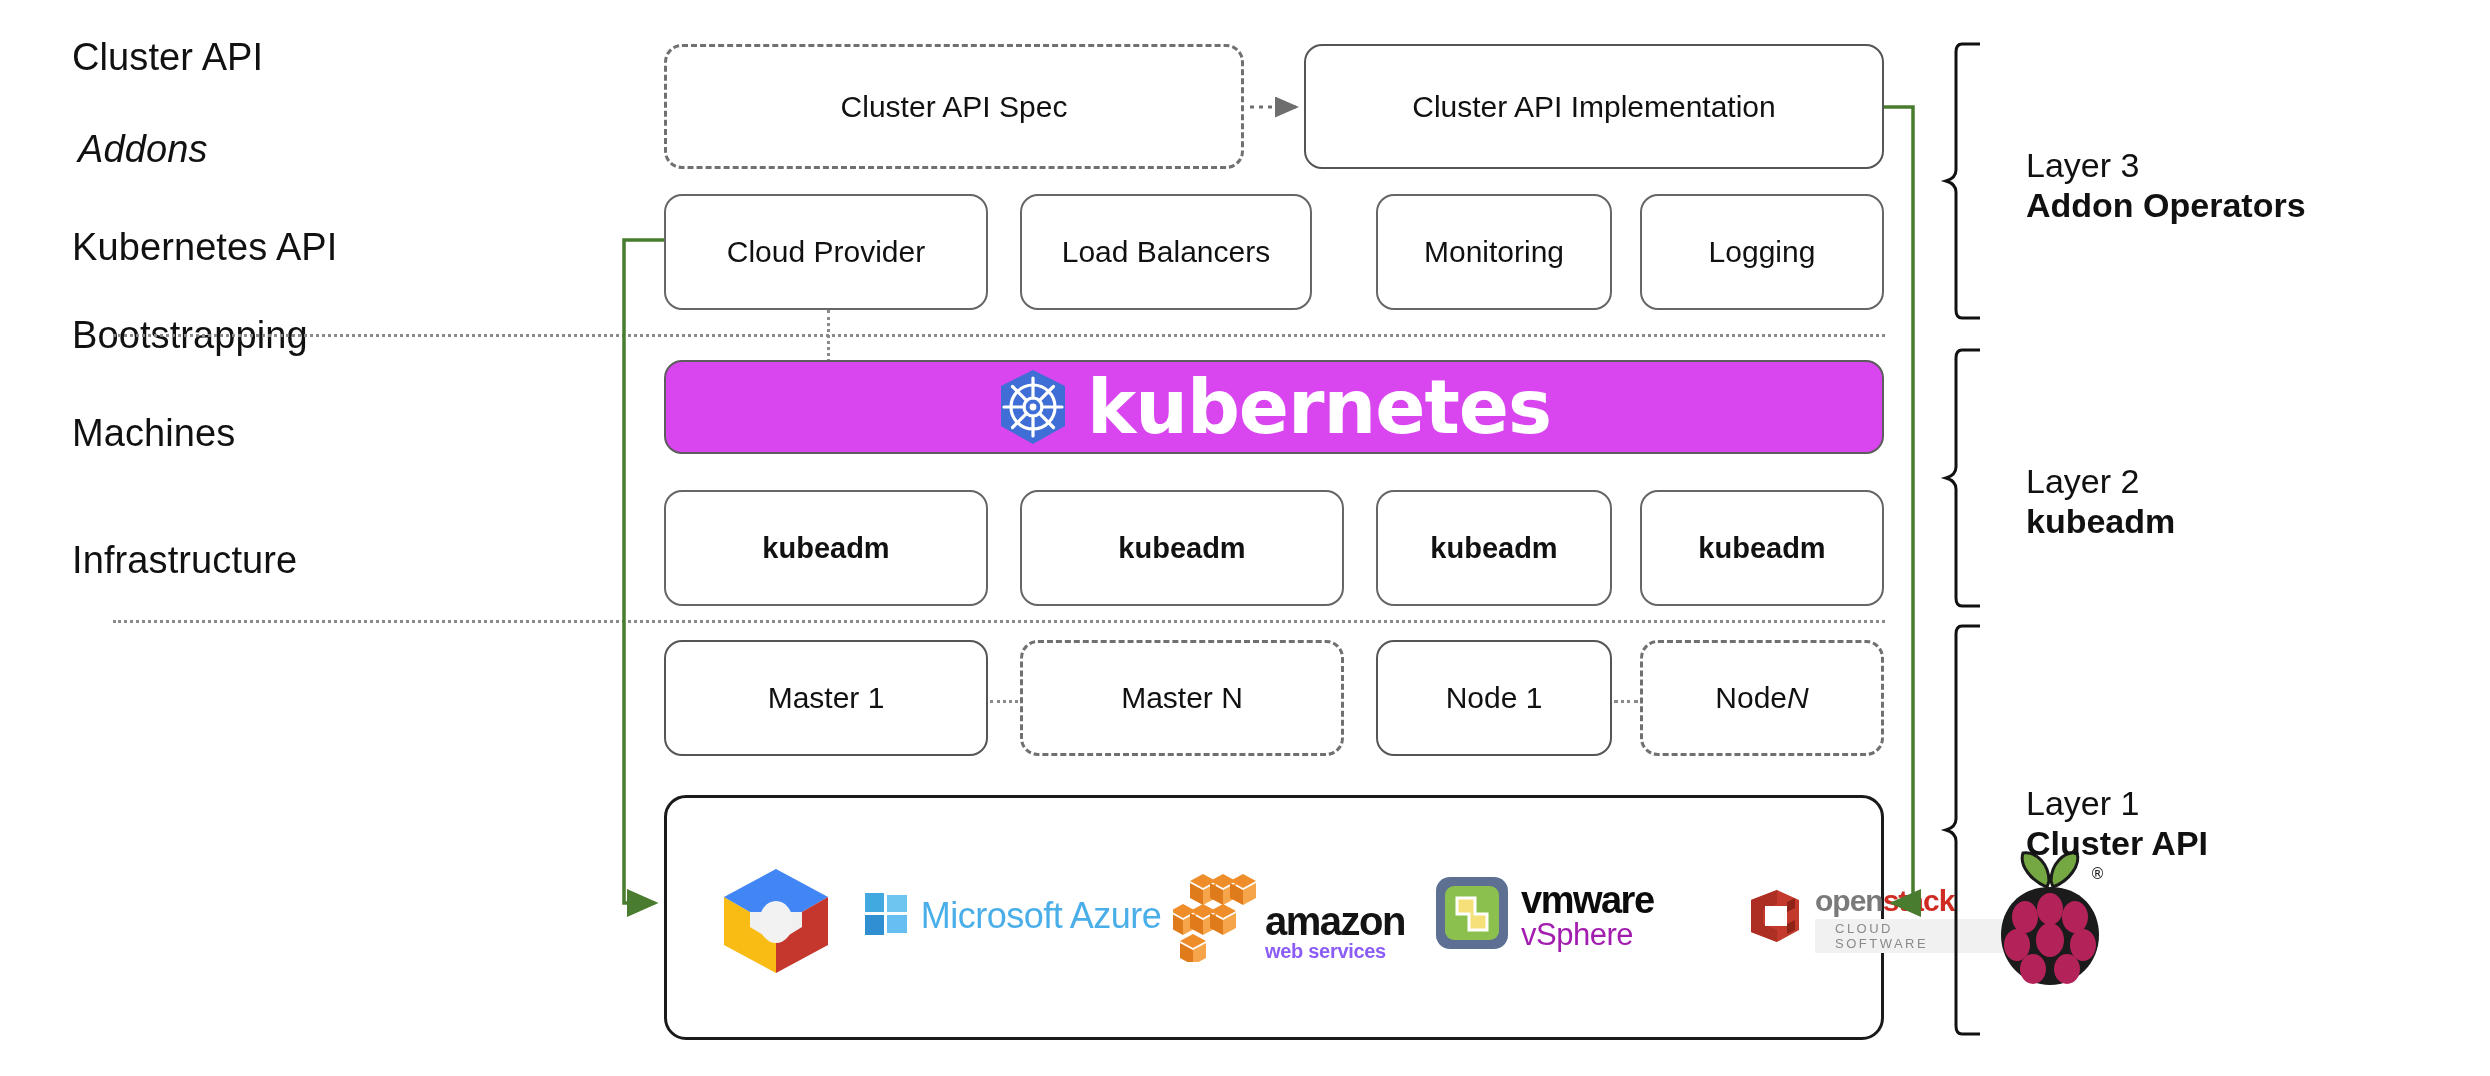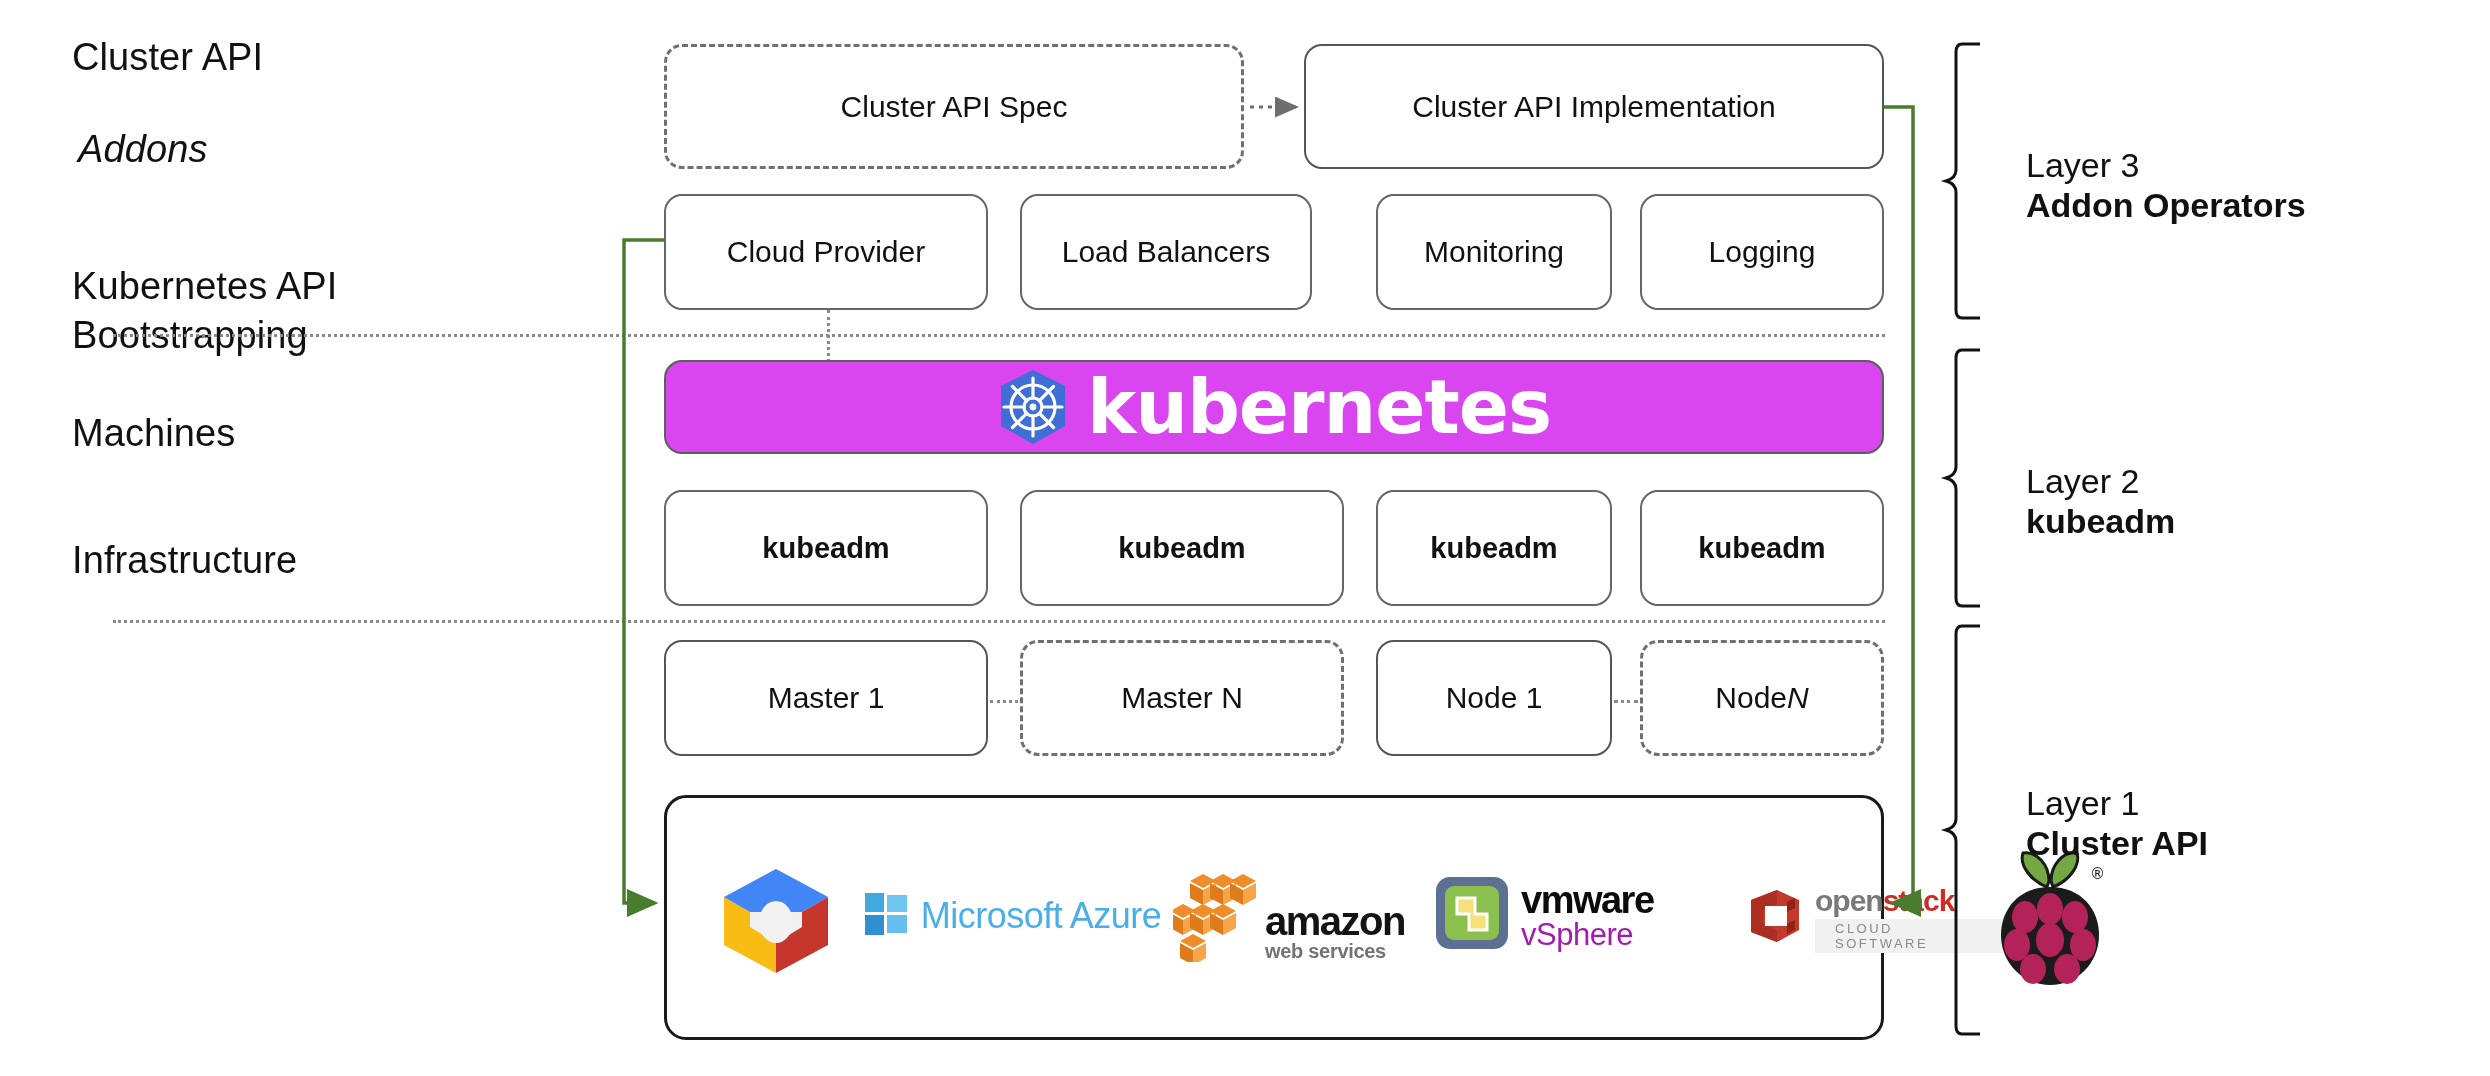--- a/index.html
+++ b/index.html
@@ -133,21 +133,21 @@
     font-weight:bold;
     font-size:40px;
     color:#141414;
     letter-spacing:-1.5px;
     line-height:.95;
   }
   .aws-sub{
     font-family:"Liberation Sans", sans-serif;
     font-weight:bold;
     font-size:20px;
-    color:#737373;
+    color:#8b5cf6;
     letter-spacing:-.3px;
   }
   .vmware-text{
     font-family:"Liberation Sans", sans-serif;
     font-weight:bold;
     font-size:38px;
     color:#0b0b0b;
     letter-spacing:-1.5px;
     line-height:1;
   }
@@ -177,21 +177,21 @@
     margin-top:3px;
   }
 </style>
 </head>
 <body>
 
 <div id="stage">
 
   <div class="row-label" style="left:72px; top:36px;">Cluster API</div>
   <div class="row-label" style="left:78px; top:128px;font-style:italic;">Addons</div>
-  <div class="row-label" style="left:72px; top:226px;margin-top:39px;">Kubernetes API</div>
+  <div class="row-label" style="left:72px; top:226px;">Kubernetes API</div>
   <div class="row-label" style="left:72px; top:314px;">Bootstrapping</div>
   <div class="row-label" style="left:72px; top:412px;">Machines</div>
   <div class="row-label" style="left:72px; top:539px;">Infrastructure</div>
 
   <div class="hsep" style="left:113px; top:334px;  width:1772px;"></div>
   <div class="hsep" style="left:113px; top:620px;  width:1772px;"></div>
 
   <div class="box dashed" style="left:664px; top:44px; width:580px; height:125px;">Cluster API Spec</div>
 
   <div class="box strong" style="left:1304px; top:44px; width:580px; height:125px;">Cluster API Implementation</div>

